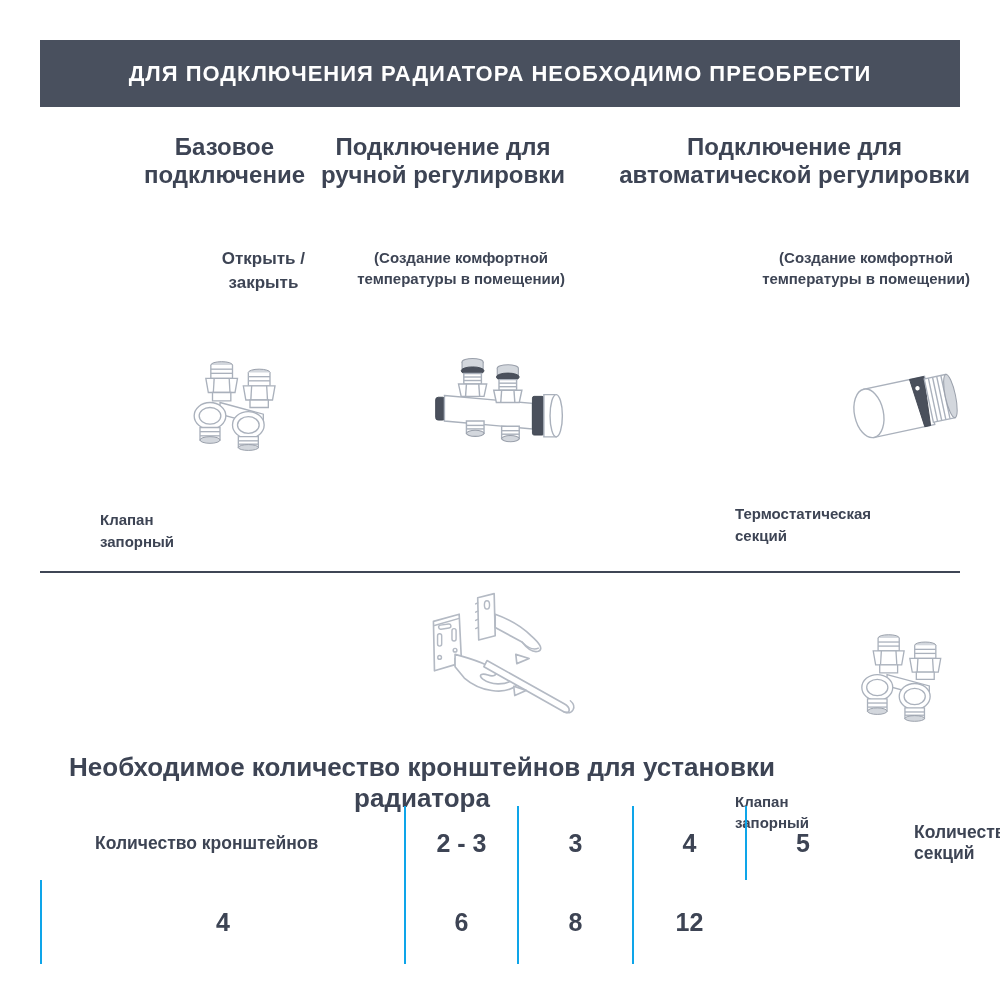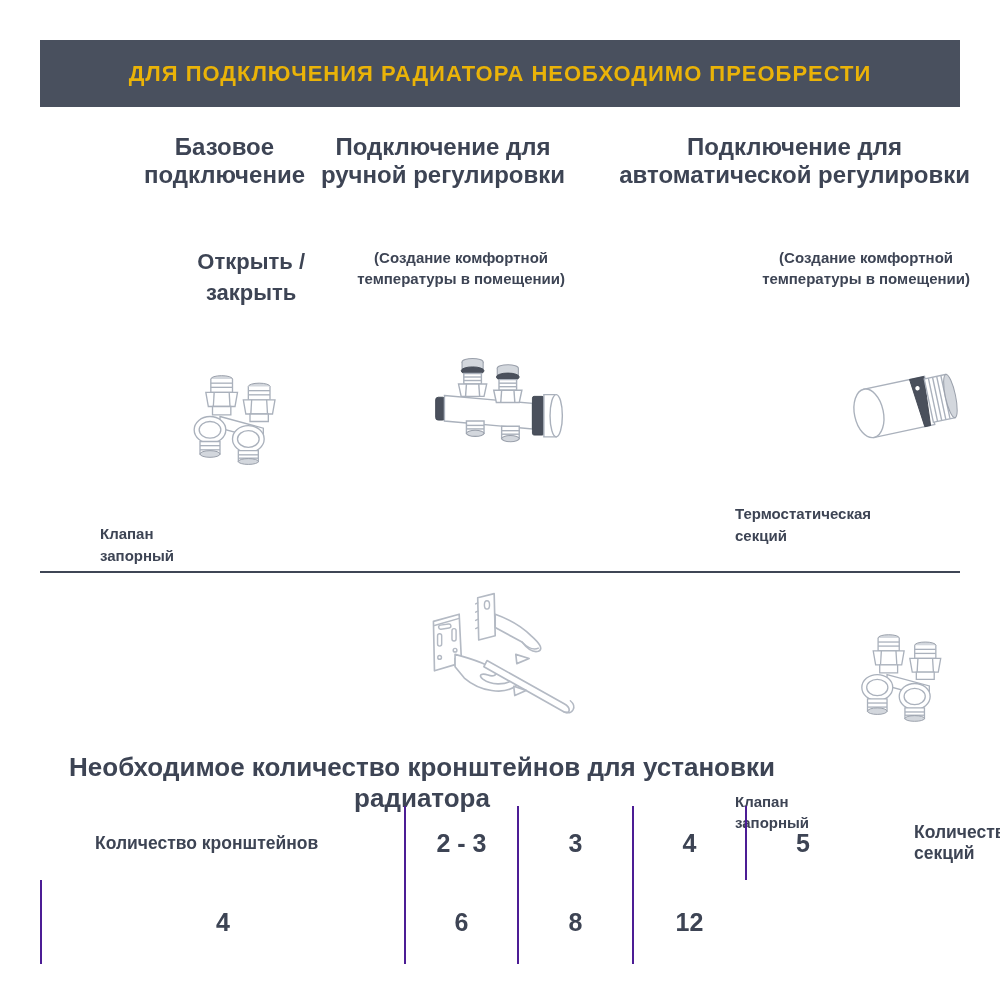--- a/index.html
+++ b/index.html
@@ -7,34 +7,34 @@
     position:relative;width:1000px;height:1000px;background:#ffffff;
     font-family:"Liberation Sans","DejaVu Sans",sans-serif;color:#3d4454;overflow:hidden;
   }
   .pre{white-space:pre-line;}
   
   .banner{
     position:absolute;left:40px;top:40px;width:920px;height:67px;
     background:#49505e;display:flex;align-items:center;justify-content:center;
   }
   .banner h1{
-    margin:0;color:#eab308;font-size:22px;font-weight:bold;letter-spacing:1px;text-align:center;
+    margin:0;color:#ffffff;font-size:22px;font-weight:bold;letter-spacing:1px;text-align:center;
   }
   
   .col{position:absolute;top:133px;display:flex;flex-direction:column;align-items:flex-end;gap:48px;}
   .col-1{left:40px;width:265px;}
   .col-2{left:295px;width:270px;}
   .col-3{left:600px;width:370px;}
   .col h2{
     margin:0;font-size:24px;line-height:1.17;font-weight:bold;text-align:center;
   }
   .sub{
     margin:10px 0 0 0;font-size:15px;line-height:1.4;font-weight:bold;text-align:center;
   }
-  .col-1 .sub{font-size:22px;}
+  .col-1 .sub{font-size:17px;}
   .imgbox{height:92px;margin-top:16px;display:flex;align-items:center;justify-content:center;}
   .imgbox2{height:112px;margin-top:26px;display:flex;align-items:center;justify-content:center;}
   .cap{
     margin:10px 0 0 0;font-size:15px;line-height:1.45;font-weight:bold;
     align-self:flex-start;text-align:left;
   }
   .col-1 .cap{margin-left:60px;}
   .col-2 .cap{margin-left:45px;}
   .col-3 .cap{margin-left:135px;}
   
@@ -53,21 +53,21 @@
     position:absolute;left:40px;top:806px;width:920px;
     display:grid;grid-template-columns:364px 113px 115px 113px 114px 101px;
     grid-template-rows:74px 84px;
   }
   .tbl .label{
     display:flex;align-items:center;padding-left:55px;
     font-size:17.5px;font-weight:bold;
   }
   .tbl .val{
     display:flex;align-items:center;justify-content:center;
-    font-size:25px;font-weight:bold;border-left:2px solid #4c1d95;
+    font-size:25px;font-weight:bold;border-left:2px solid #0ea5e9;
   }
   svg .ln{stroke:#aab1bc;fill:none;stroke-width:1.6;}
   svg .wh{stroke:#aab1bc;fill:#ffffff;stroke-width:1.6;}
   svg .gy{stroke:#9aa0ab;fill:#d3d7dd;stroke-width:1.2;}
   svg .dk{stroke:#3f4551;fill:#4a505c;stroke-width:1;}
   svg .br{stroke:#b4bac4;fill:#ffffff;stroke-width:1.6;stroke-linejoin:round;}
   svg .brl{stroke:#b4bac4;fill:none;stroke-width:1.4;stroke-linecap:round;}
 </style>
 </head>
 <body>

